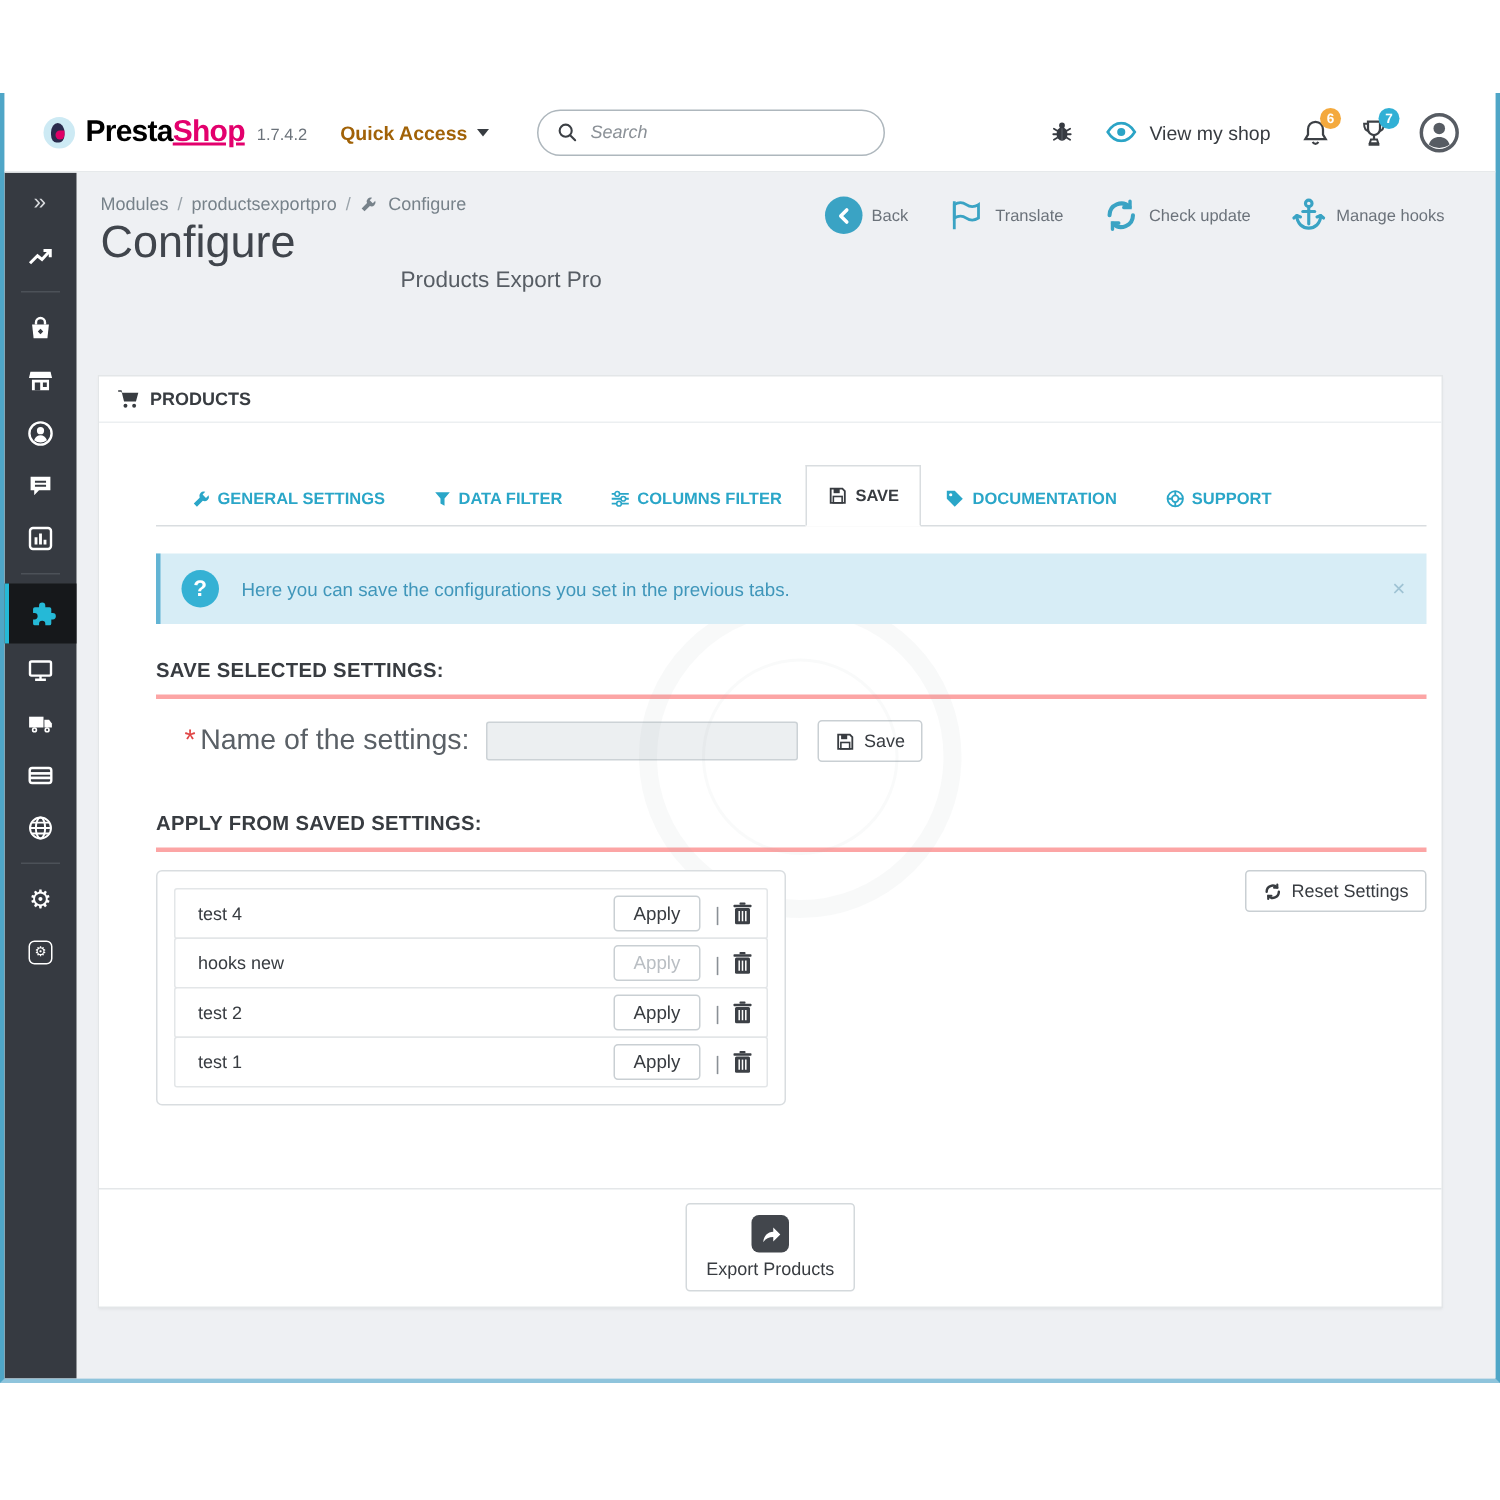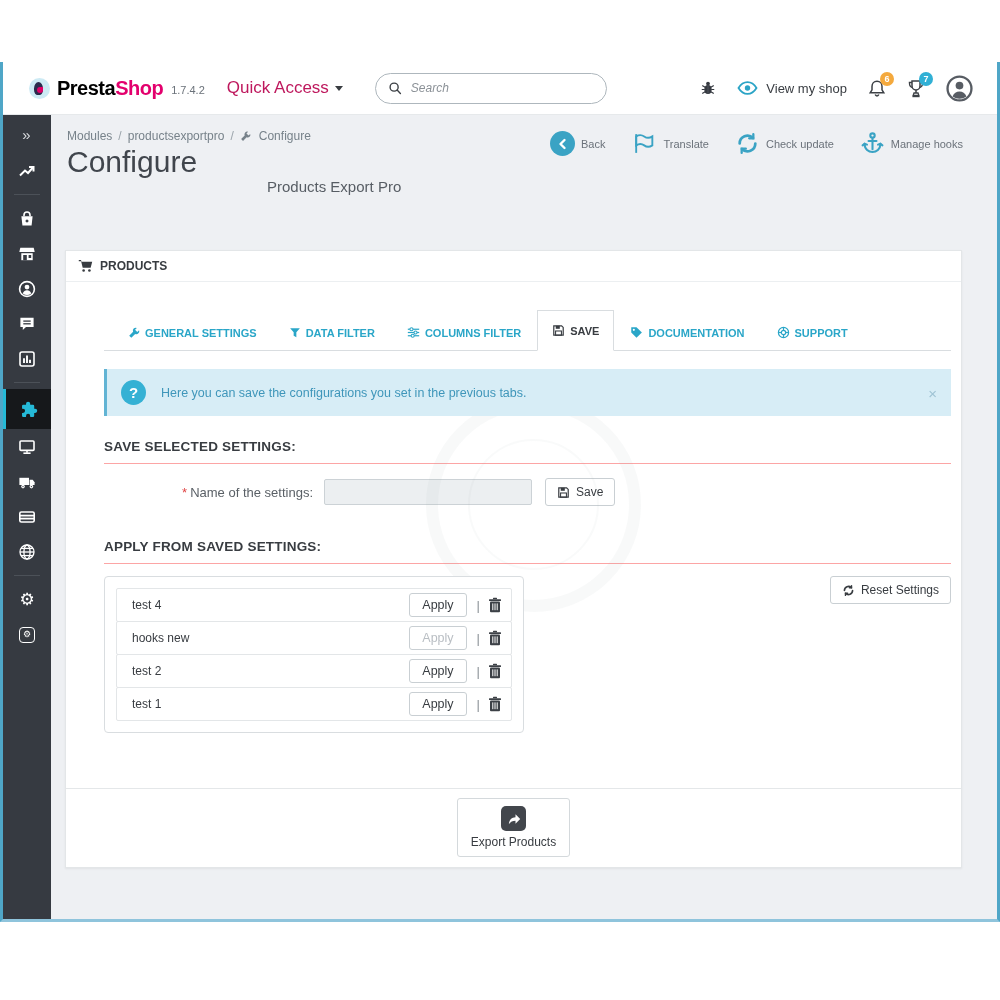--- a/index.html
+++ b/index.html
@@ -12,23 +12,23 @@
            background:#eef0f3; overflow:hidden; }
 
   
   .topbar { position:absolute; top:0; left:0; right:0; height:53px; background:#fff;
             border-bottom:1px solid #e6e9eb; display:flex; align-items:center; padding:0 24px 0 26px; z-index:5; }
   .brand { display:flex; align-items:center; gap:7px; }
   .mascot { width:21px; height:21px; border-radius:50%; background:#cdeaf4; position:relative; overflow:hidden; }
   .mascot:before { content:""; position:absolute; left:5px; top:4px; width:9px; height:13px; background:#2b2b4d; border-radius:50% 50% 40% 40%; }
   .mascot:after { content:""; position:absolute; left:8px; top:9px; width:6px; height:6px; background:#df0067; border-radius:50% 0 50% 50%; }
   .brand-text { font-size:20px; font-weight:700; letter-spacing:-0.5px; }
-  .brand-presta { color:#000000; } .brand-shop { color:#e3006d; }
+  .brand-presta { color:#000000; } .brand-shop { color:#e3006d;text-decoration:underline; }
   .version { font-size:11px; color:#6b727a; margin-left:8px; margin-top:4px; }
-  .quick-access { display:flex; align-items:center; gap:6px; margin-left:22px; font-size:17px; color:#be185d; cursor:pointer; }
+  .quick-access { display:flex; align-items:center; gap:6px; margin-left:22px; font-size:13px; color:#a16207; cursor:pointer;font-weight:bold; }
   .caret { width:0; height:0; border-left:4px solid transparent; border-right:4px solid transparent; border-top:5px solid #383c41; display:inline-block; }
   .search-box { margin-left:32px; width:232px; height:31px; border:1px solid #aeb7bd; border-radius:16px;
                 display:flex; align-items:center; padding:0 12px; gap:9px; background:#fff; }
   .search-box input { border:none; outline:none; width:160px; font-size:12px; font-style:italic; color:#555; background:transparent; font-family:"Liberation Sans", sans-serif; }
   .search-box input::placeholder { color:#8b9197; font-style:italic; }
   .topbar-right { margin-left:auto; display:flex; align-items:center; gap:21px; }
   .shop-link { display:flex; align-items:center; gap:8px; font-size:13px; color:#383c41; cursor:pointer; }
   .badge-wrap { position:relative; cursor:pointer; display:flex; }
   .badge { position:absolute; top:-7px; right:-8px; min-width:14px; height:14px; border-radius:8px; font-size:9px;
            color:#fff; display:flex; align-items:center; justify-content:center; padding:0 3px; font-weight:700; }
@@ -70,23 +70,23 @@
   .tab { display:flex; align-items:center; gap:5px; padding:11px 16px; font-size:11px; font-weight:700; color:#2aa6c8; cursor:pointer; white-space:nowrap; }
   .tab.active { color:#383c41; background:#fff; border:1px solid #d9dde0; border-bottom:1px solid #fff; margin-bottom:-1px; padding:13px 14px; }
 
   .alert-info { margin-top:18px; background:#d7edf6; border-left:3px solid #62b4d4; display:flex; align-items:center;
                 padding:11px 14px 11px 8px; position:relative; }
   .q-circle { width:25px; height:25px; border-radius:50%; background:#35b1d4; color:#fff; font-weight:700; font-size:15px;
               display:flex; align-items:center; justify-content:center; margin:0 15px 0 6px; flex:none; }
   .alert-text { font-size:12.5px; color:#3f96ba; }
   .alert-close { position:absolute; right:14px; top:50%; transform:translateY(-50%); color:#9fc3d4; font-size:15px; cursor:pointer; }
 
-  .section-heading { margin-top:23px; font-size:13.5px; color:#383c41; padding-bottom:9px; border-bottom:1px solid #fca5a5; letter-spacing:0.2px; }
+  .section-heading { margin-top:23px; font-size:13.5px; color:#383c41; padding-bottom:9px; border-bottom:3px solid #fca5a5; letter-spacing:0.2px; }
   .form-row { display:flex; align-items:center; margin-top:14px; }
-  .form-label { width:220px; text-align:right; font-size:13px; color:#5a6066; padding-right:11px; }
+  .form-label { width:220px; text-align:right; font-size:19px; color:#5a6066; padding-right:11px; }
   .req { color:#e04545; margin-right:3px; }
   .text-input { width:208px; height:26px; background:#eceff1; border:1px solid #ccd2d6; border-radius:2px; padding:0 8px; font-size:12px; color:#383c41; }
   .btn { display:inline-flex; align-items:center; gap:6px; background:#fff; border:1px solid #c9cfd3; border-radius:3px;
          font-size:12px; color:#383c41; padding:6px 11px; cursor:pointer; font-family:"Liberation Sans", sans-serif; }
   .save-btn { margin-left:13px; }
 
   .apply-wrap { position:relative; margin-top:12px; }
   .saved-list { width:420px; border:1px solid #d9dde0; border-radius:4px; padding:11px; background:#fff; }
   .saved-row { border:1px solid #e3e6e8; border-radius:2px; display:flex; align-items:center; padding:5px 9px 5px 15px; margin-top:-1px; background:#fff; height:34px; }
   .saved-row:first-child { margin-top:0; }

